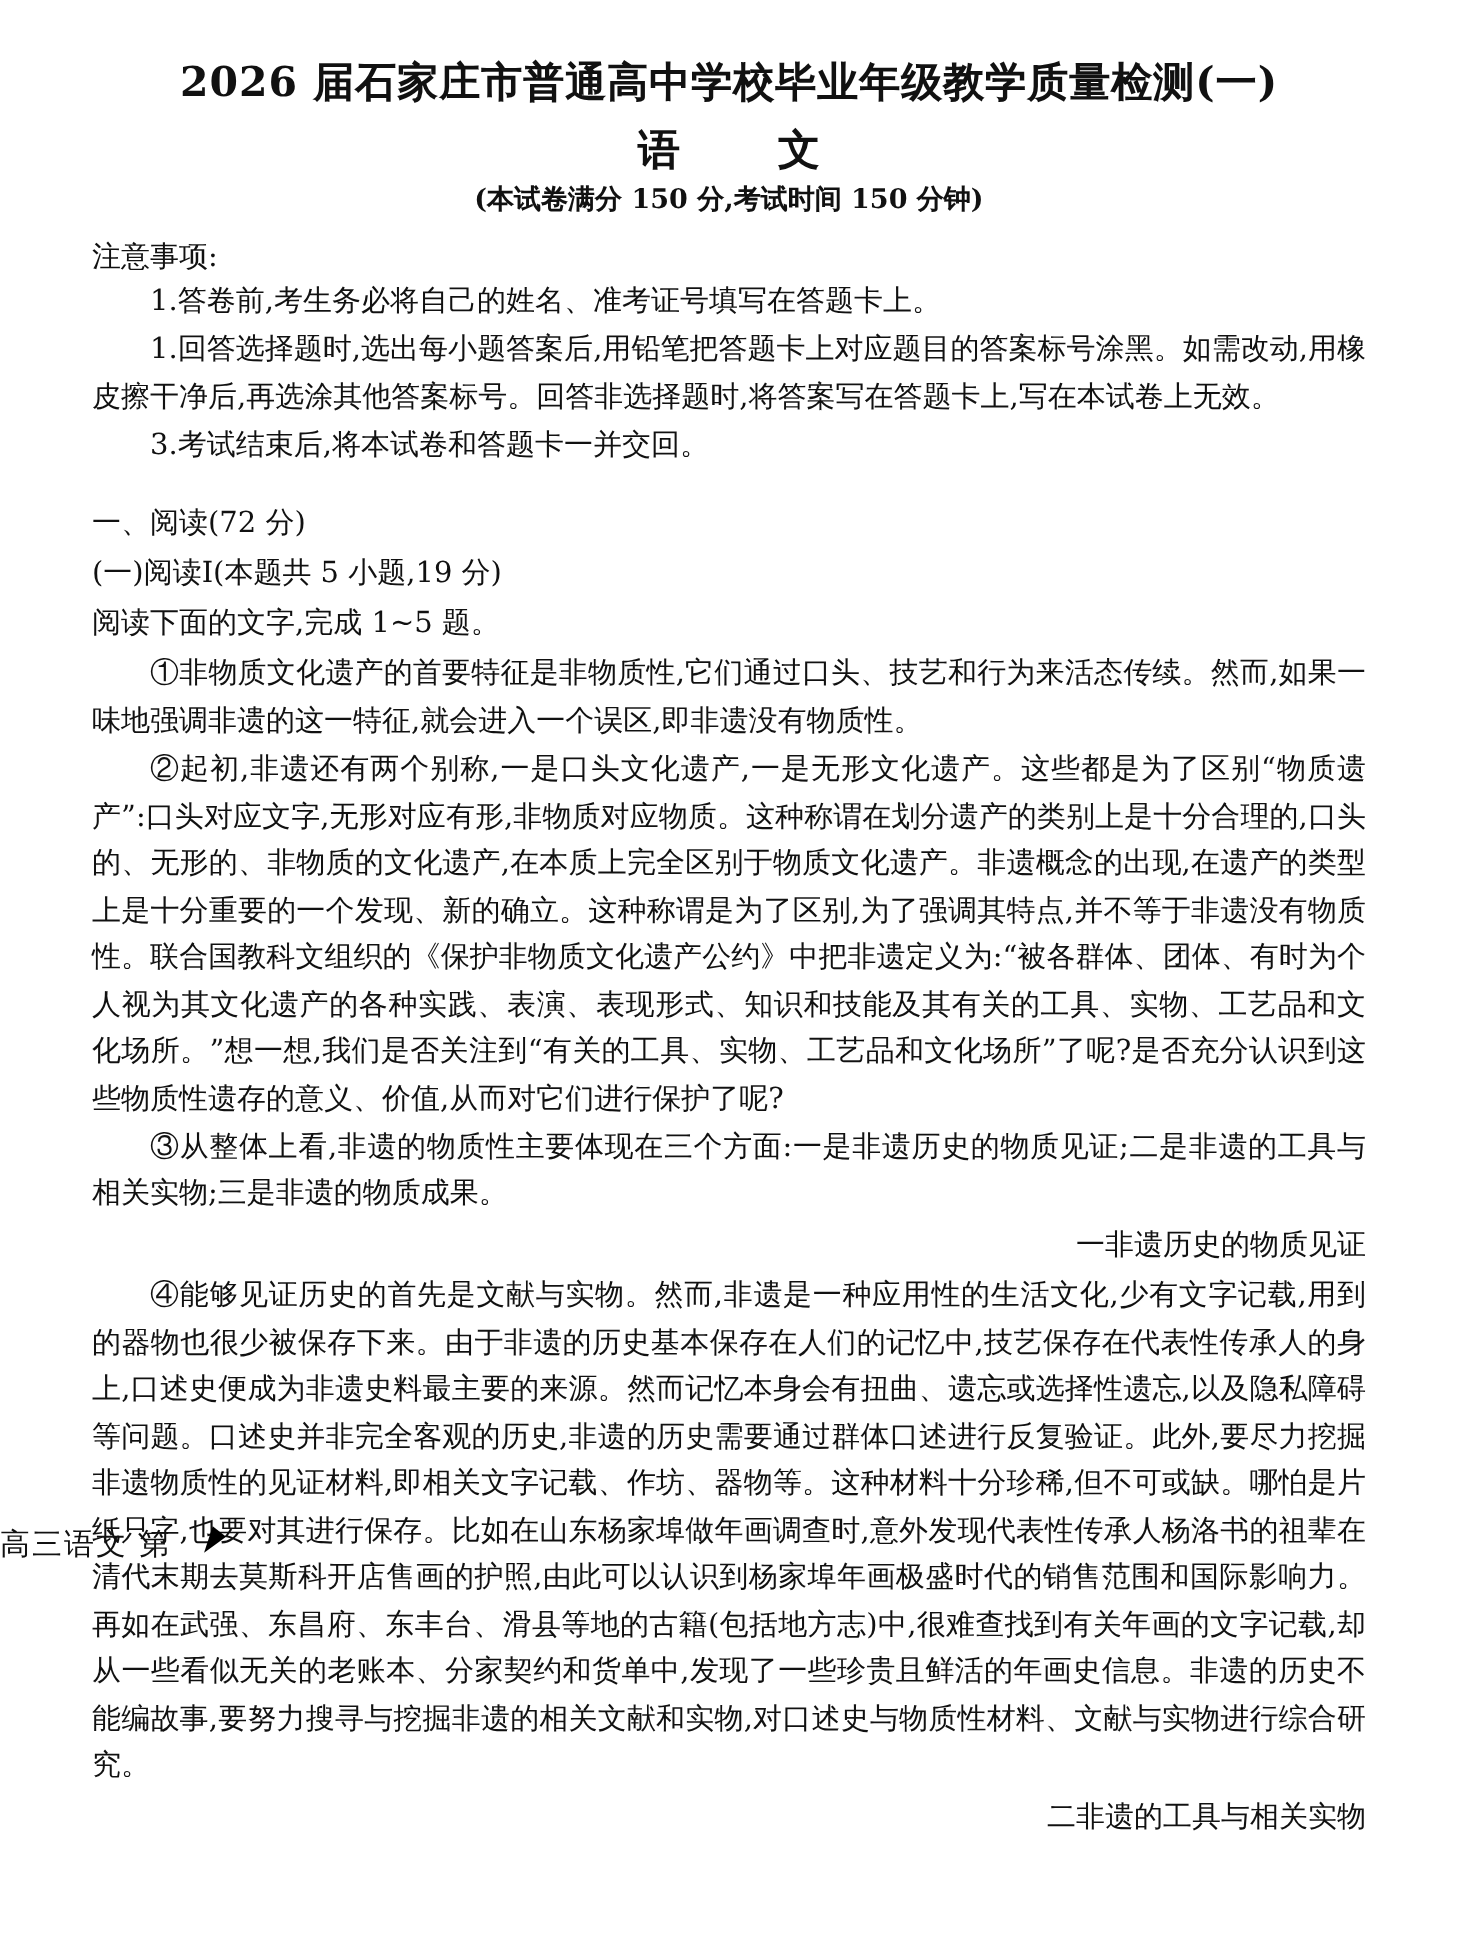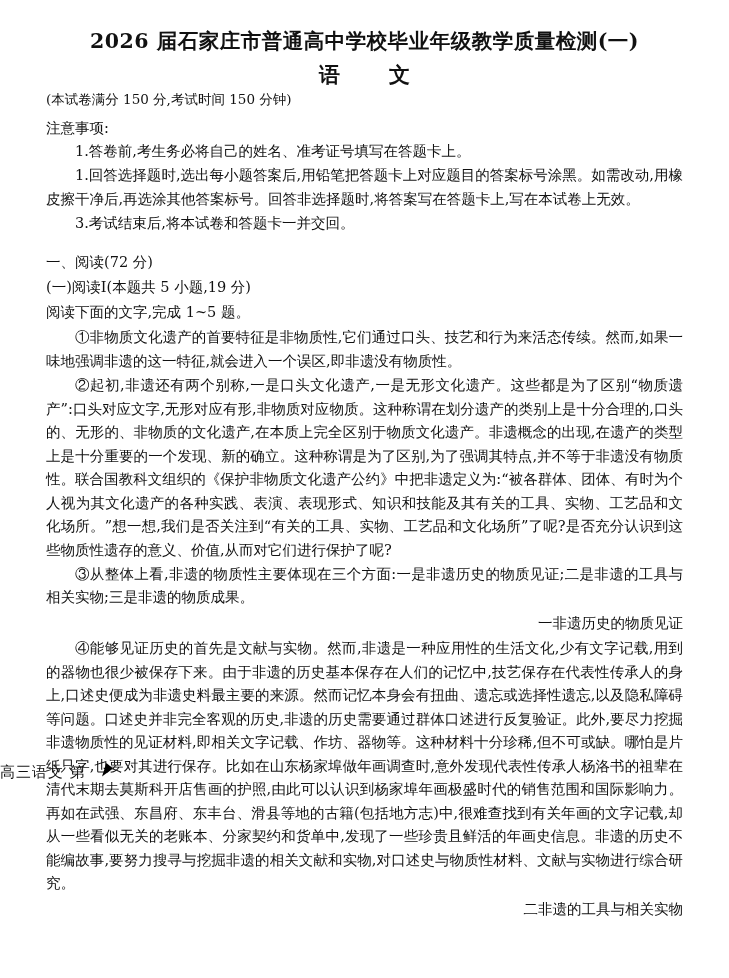--- a/index.html
+++ b/index.html
@@ -31,23 +31,24 @@
   }
   .subject-title {
     text-align: center;
     font-size: 21px;
     font-weight: bold;
     letter-spacing: 14px;
     margin: 6px 0 2px 0;
     text-indent: 14px;
   }
   .exam-meta {
-    text-align: left;
+    text-align: center;
     font-size: 13.5px;
     margin: 0 0 10px 0;
+    font-weight: bold;
   }
   .notice-head {
     font-size: 14.5px;
     margin: 6px 0 2px 0;
   }
   .para {
     font-size: 14.5px;
     line-height: 1.62;
     text-align: justify;
     margin: 1px 0;

